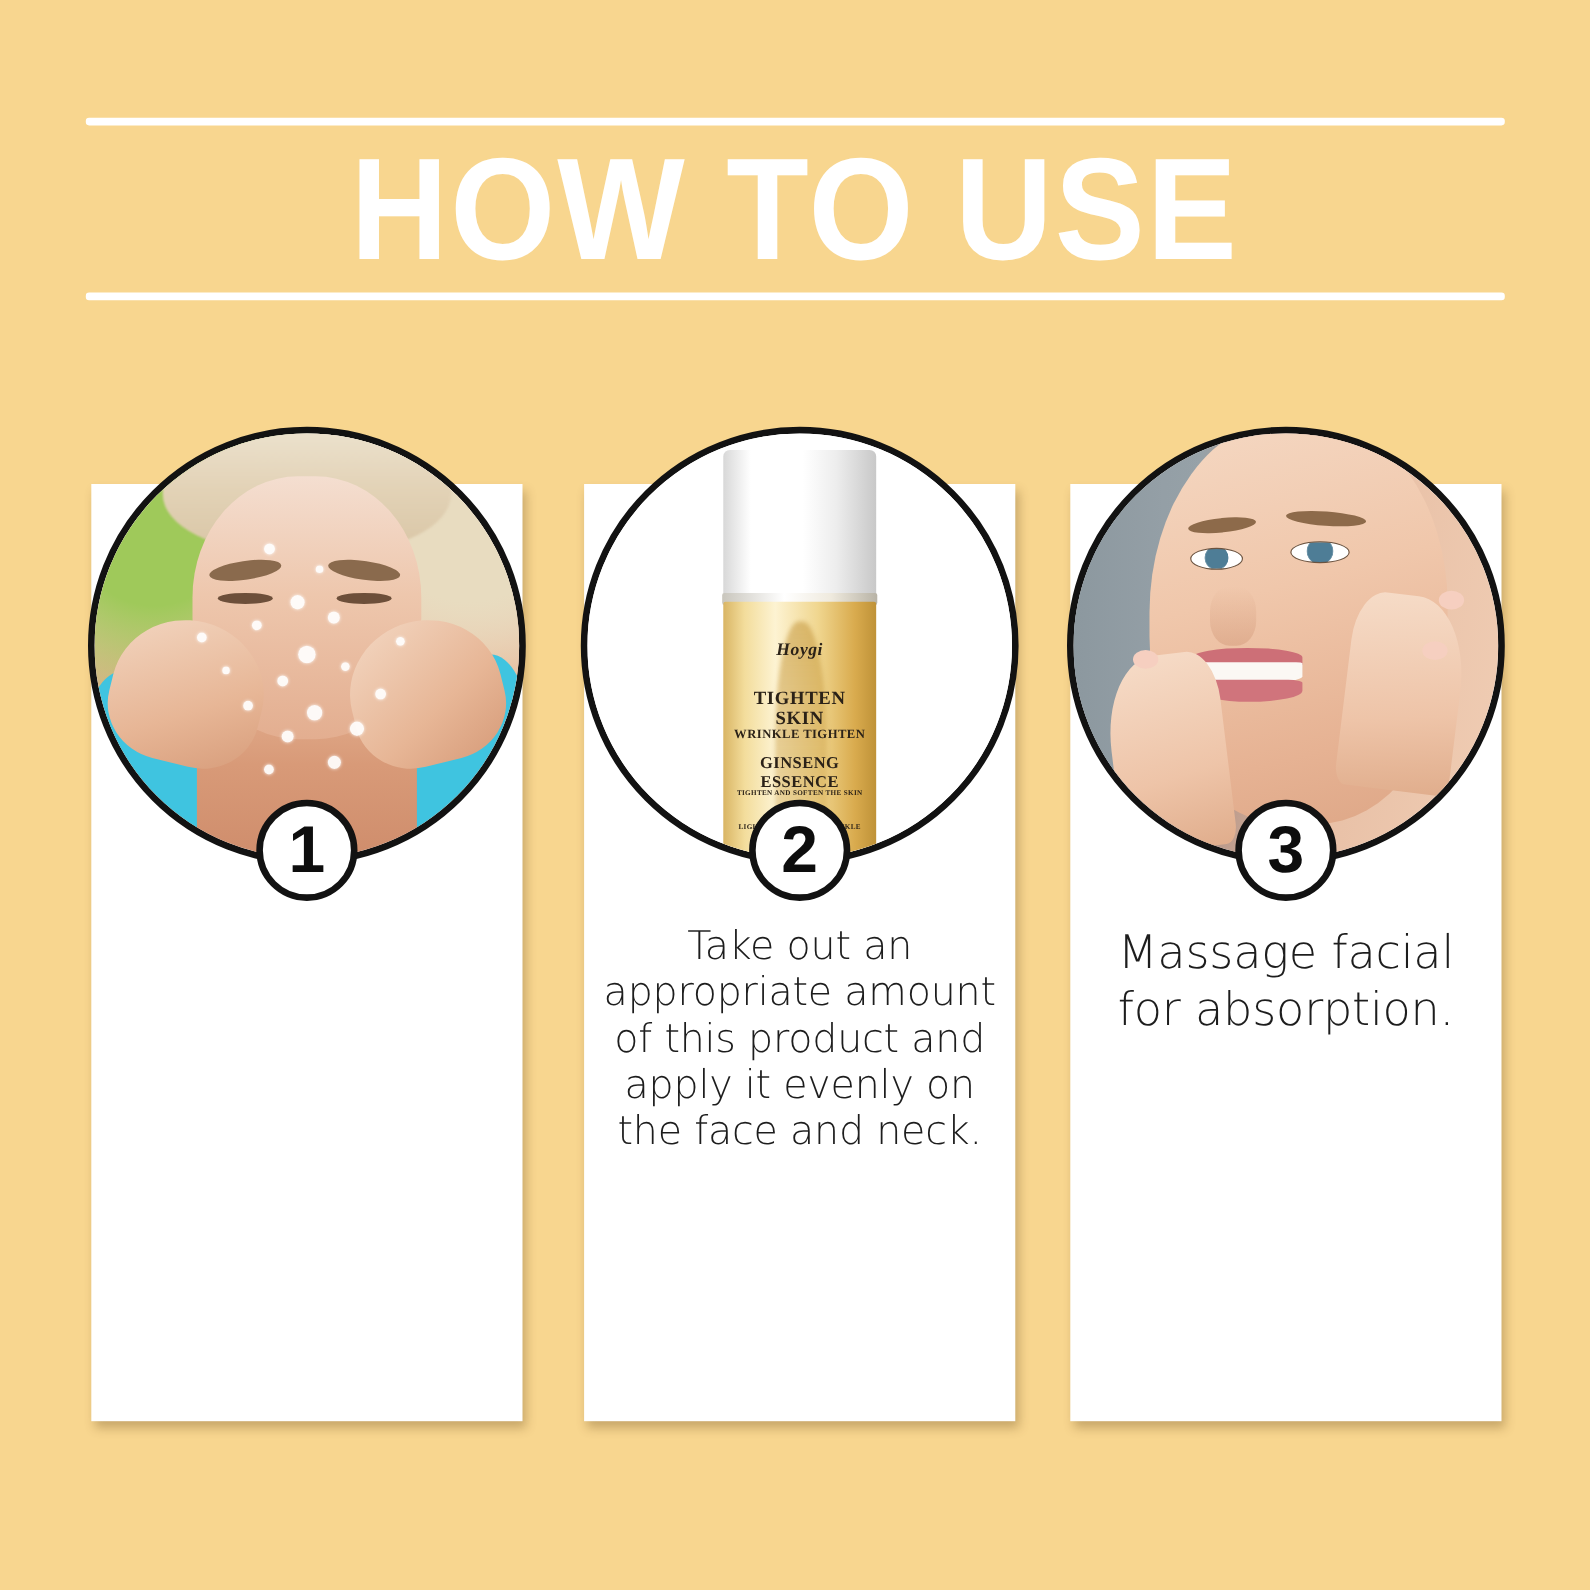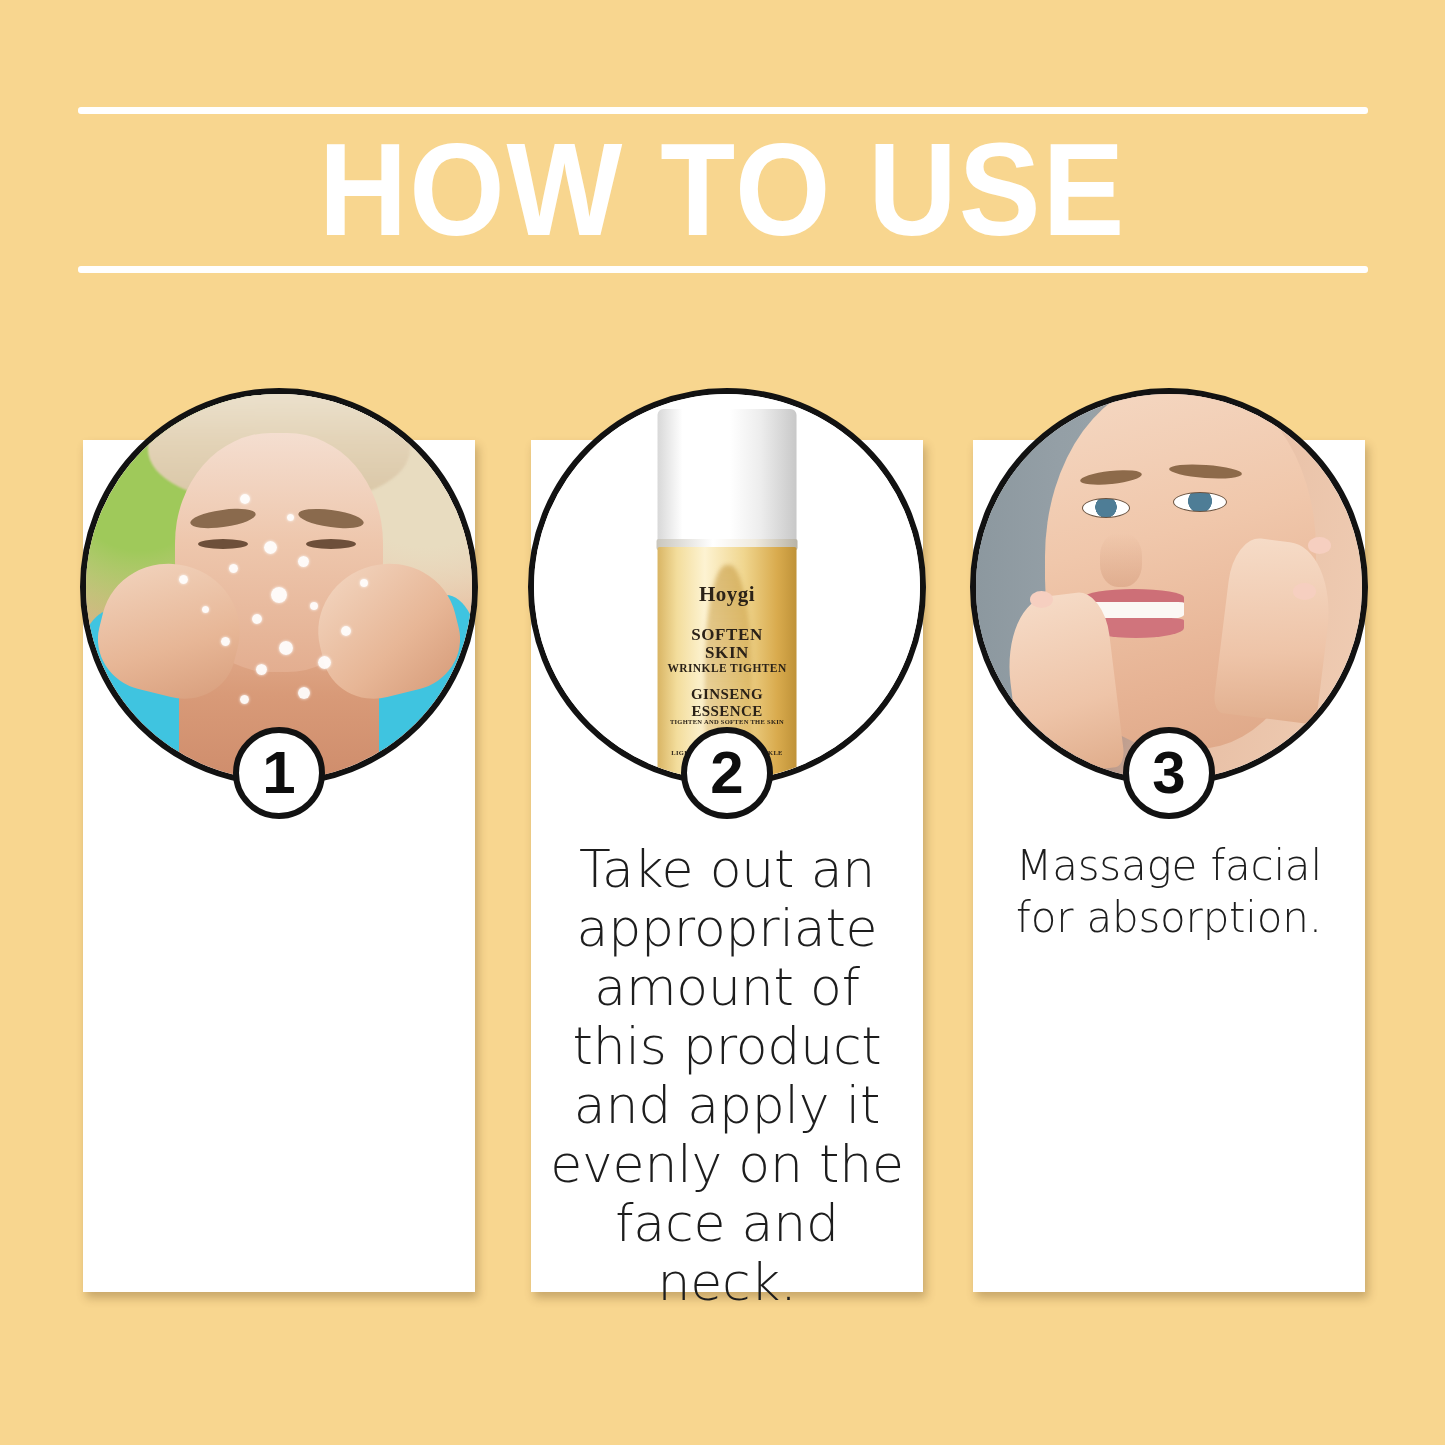--- a/index.html
+++ b/index.html
@@ -140,21 +140,21 @@
   .ginseng-shape {
     position:absolute; left:34%; top:6%; width:34%; height:84%;
     background:linear-gradient(180deg,rgba(196,150,60,0.55),rgba(214,172,86,0.28));
     border-radius:46% 46% 30% 30%;
     filter:blur(2px);
   }
   .label {
     position:absolute; left:0; width:100%; text-align:center;
     color:#2b2218; font-family:"Liberation Serif", serif;
   }
-  .lbl-brand { top:12%;  font-size:21px; font-weight:bold; letter-spacing:0.5px; }
+  .lbl-brand { top:12%;  font-size:16px; font-style:italic; font-weight:bold; letter-spacing:0.5px; }
   .lbl-l1    { top:27%;  font-size:17px; font-weight:bold; letter-spacing:0.6px; }
   .lbl-l2    { top:33.5%;font-size:17px; font-weight:bold; letter-spacing:0.6px; }
   .lbl-l3    { top:40%;  font-size:11.5px; font-weight:bold; letter-spacing:0.4px; }
   .lbl-l4    { top:48.5%;font-size:15px; font-weight:bold; letter-spacing:0.4px; }
   .lbl-l5    { top:59%;  font-size:6.5px; font-weight:bold; letter-spacing:0.3px; line-height:9px; }
   .lbl-l6    { top:70%;  font-size:6.5px; font-weight:bold; letter-spacing:0.3px; line-height:9px; }
 
   
   .p3-bg {
     position:absolute; inset:0;
@@ -234,21 +234,21 @@
     left:14px; right:14px;
     top:400px;
     text-align:center;
     color:#1d1d1d;
     font-size:42px;
     line-height:52px;
     font-weight:300;
     font-family:"DejaVu Sans", sans-serif;
     letter-spacing:-0.2px;
   }
-  .c2 .caption { font-size:52px; line-height:59px; }
+  .c2 .caption { font-size:36px; line-height:42px; }
 </style>
 </head>
 <body>
 
 <div id="header">
   <div class="rule top"></div>
   <div id="page-title">HOW TO USE</div>
   <div class="rule bottom"></div>
 </div>
 
@@ -294,21 +294,21 @@
   <div class="card c2">
     <div class="photo-wrap">
       <div class="photo">
         <div class="p2-bg"></div>
         <div class="bottle">
           <div class="bottle-cap"></div>
           <div class="bottle-neck"></div>
           <div class="bottle-body">
             <div class="ginseng-shape"></div>
             <div class="label lbl-brand">Hoygi</div>
-            <div class="label lbl-l1">SOFTEN</div>
+            <div class="label lbl-l1">TIGHTEN</div>
             <div class="label lbl-l2">SKIN</div>
             <div class="label lbl-l3">WRINKLE TIGHTEN</div>
             <div class="label lbl-l4">GINSENG ESSENCE</div>
             <div class="label lbl-l5">TIGHTEN AND SOFTEN THE SKIN</div>
             <div class="label lbl-l6">LIGHT WRINKLE AND WRINKLE RESISTANT</div>
           </div>
         </div>
       </div>
     </div>
     <div class="badge">2</div>

